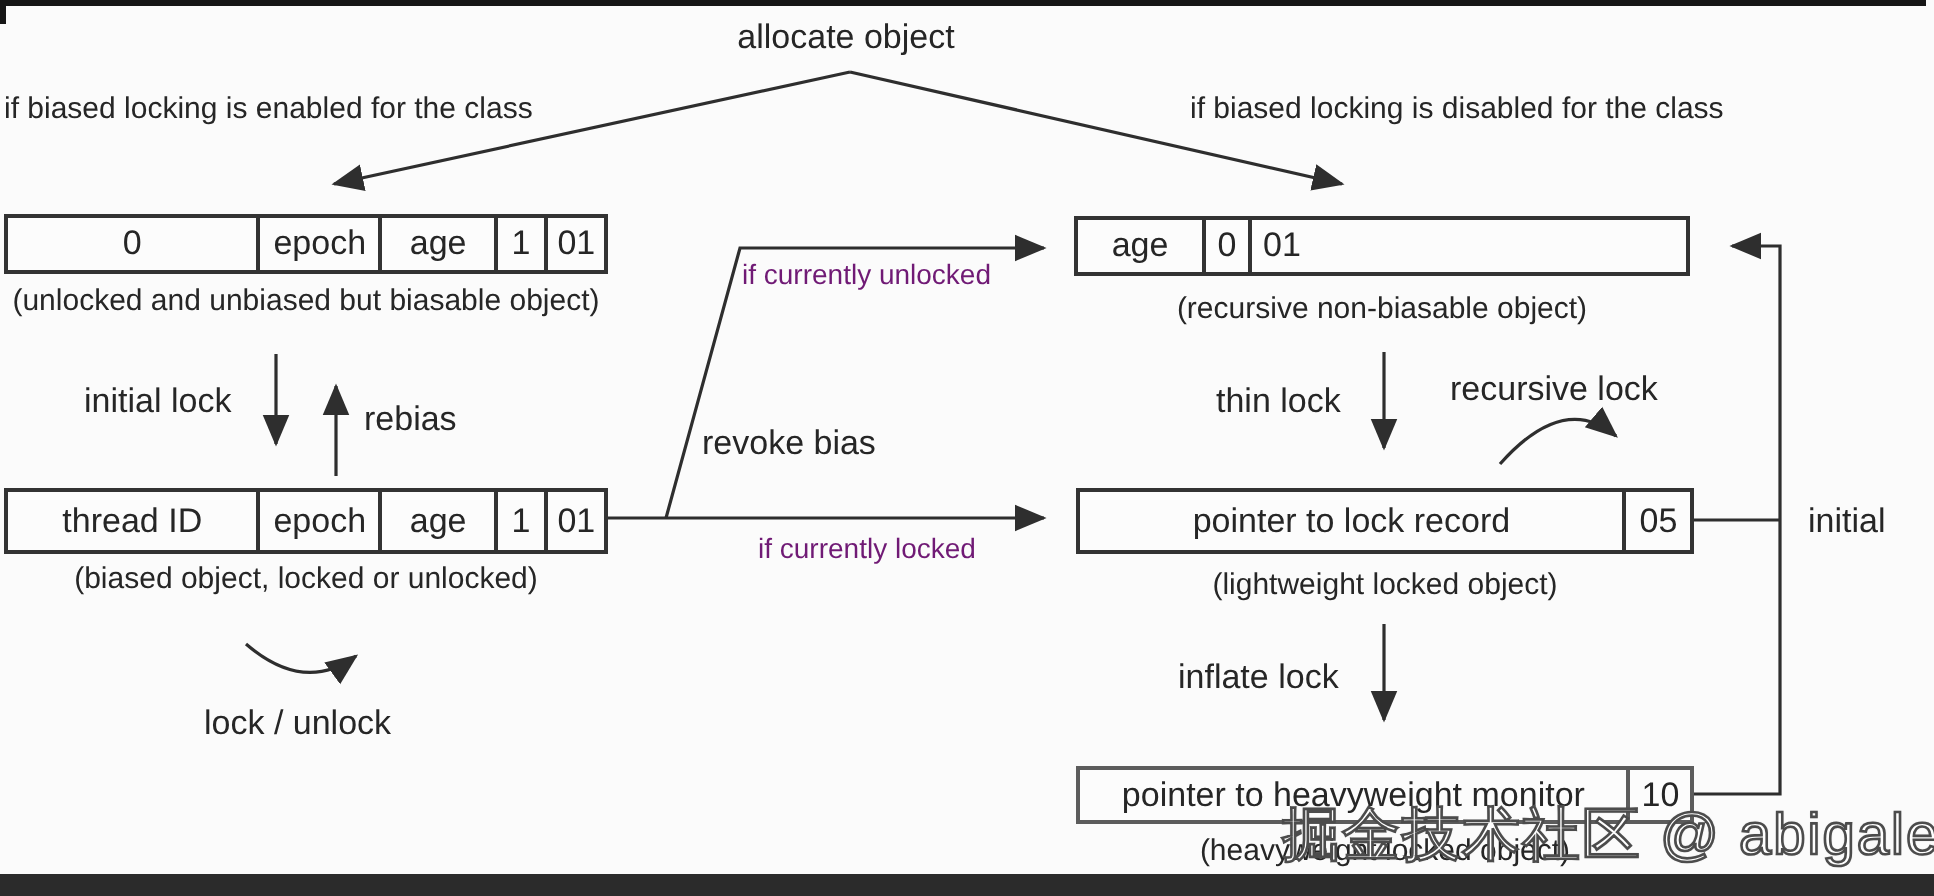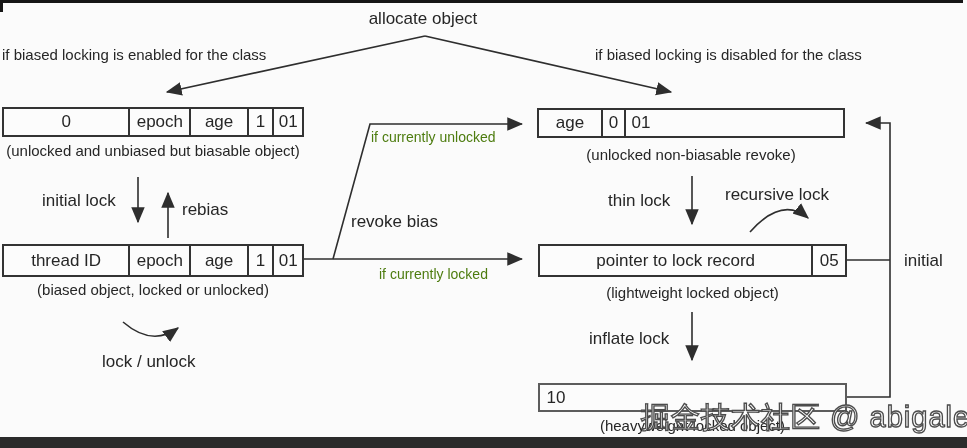--- a/index.html
+++ b/index.html
@@ -16,21 +16,21 @@
   }
   .mbox .cell{
     display:flex;align-items:center;justify-content:center;
     box-sizing:border-box;border-left:2px solid #333;
     font-size:17px;white-space:nowrap;overflow:hidden;
   }
   .mbox .cell:first-child{border-left:none;}
   .mbox.gray{border-color:#5c5c5c;}
   .mbox.gray .cell{border-left-color:#5c5c5c;}
   .lbl{position:absolute;z-index:3;font-size:17px;white-space:nowrap;}
-  .lbl.small{font-size:14px;color:#4d7c0f;}
+  .lbl.small{font-size:14px;color:#701a75;}
   .cap{position:absolute;z-index:3;font-size:15px;text-align:center;white-space:nowrap;}
   .bar{position:absolute;z-index:5;}
   .watermark{
     position:absolute;z-index:6;font-size:29px;letter-spacing:1px;
     color:#ffffff;-webkit-text-stroke:1.3px #4c4c4c;
     text-shadow:0 0 1px #555;white-space:nowrap;
   }
   .center{text-align:center;}
 </style>
 </head>
@@ -76,29 +76,30 @@
     <span class="cell" style="width:26px;">1</span>
     <span class="cell" style="width:30px;">01</span>
   </div>
   <div class="cap" style="left:2px;top:281px;width:302px;">(biased object, locked or unlocked)</div>
 
   <div class="mbox" style="left:537px;top:108px;width:308px;height:30px;">
     <span class="cell" style="width:62px;">age</span>
     <span class="cell" style="width:23px;">0</span>
     <span class="cell" style="width:32px;">01</span>
   </div>
-  <div class="cap" style="left:537px;top:146px;width:308px;">(unlocked non-biasable revoke)</div>
+  <div class="cap" style="left:537px;top:146px;width:308px;">(recursive non-biasable object)</div>
 
   <div class="mbox" style="left:538px;top:244px;width:309px;height:33px;">
     <span class="cell" style="width:275px;">pointer to lock record</span>
     <span class="cell" style="width:34px;">05</span>
   </div>
   <div class="cap" style="left:538px;top:284px;width:309px;">(lightweight locked object)</div>
 
   <div class="mbox gray" style="left:538px;top:383px;width:309px;height:29px;">
+    <span class="cell" style="width:277px;">pointer to heavyweight monitor</span>
     <span class="cell" style="width:32px;">10</span>
   </div>
   <div class="cap" style="left:538px;top:417px;width:309px;">(heavyweight locked object)</div>
 
   <div class="lbl center" style="left:333px;top:9px;width:180px;">allocate object</div>
   <div class="lbl" style="left:2px;top:46px;font-size:15px;">if biased locking is enabled for the class</div>
   <div class="lbl" style="left:563px;top:46px;font-size:15px;margin-left:32px;">if biased locking is disabled for the class</div>
   <div class="lbl" style="left:42px;top:191px;">initial lock</div>
   <div class="lbl" style="left:182px;top:200px;">rebias</div>
   <div class="lbl" style="left:351px;top:212px;">revoke bias</div>

